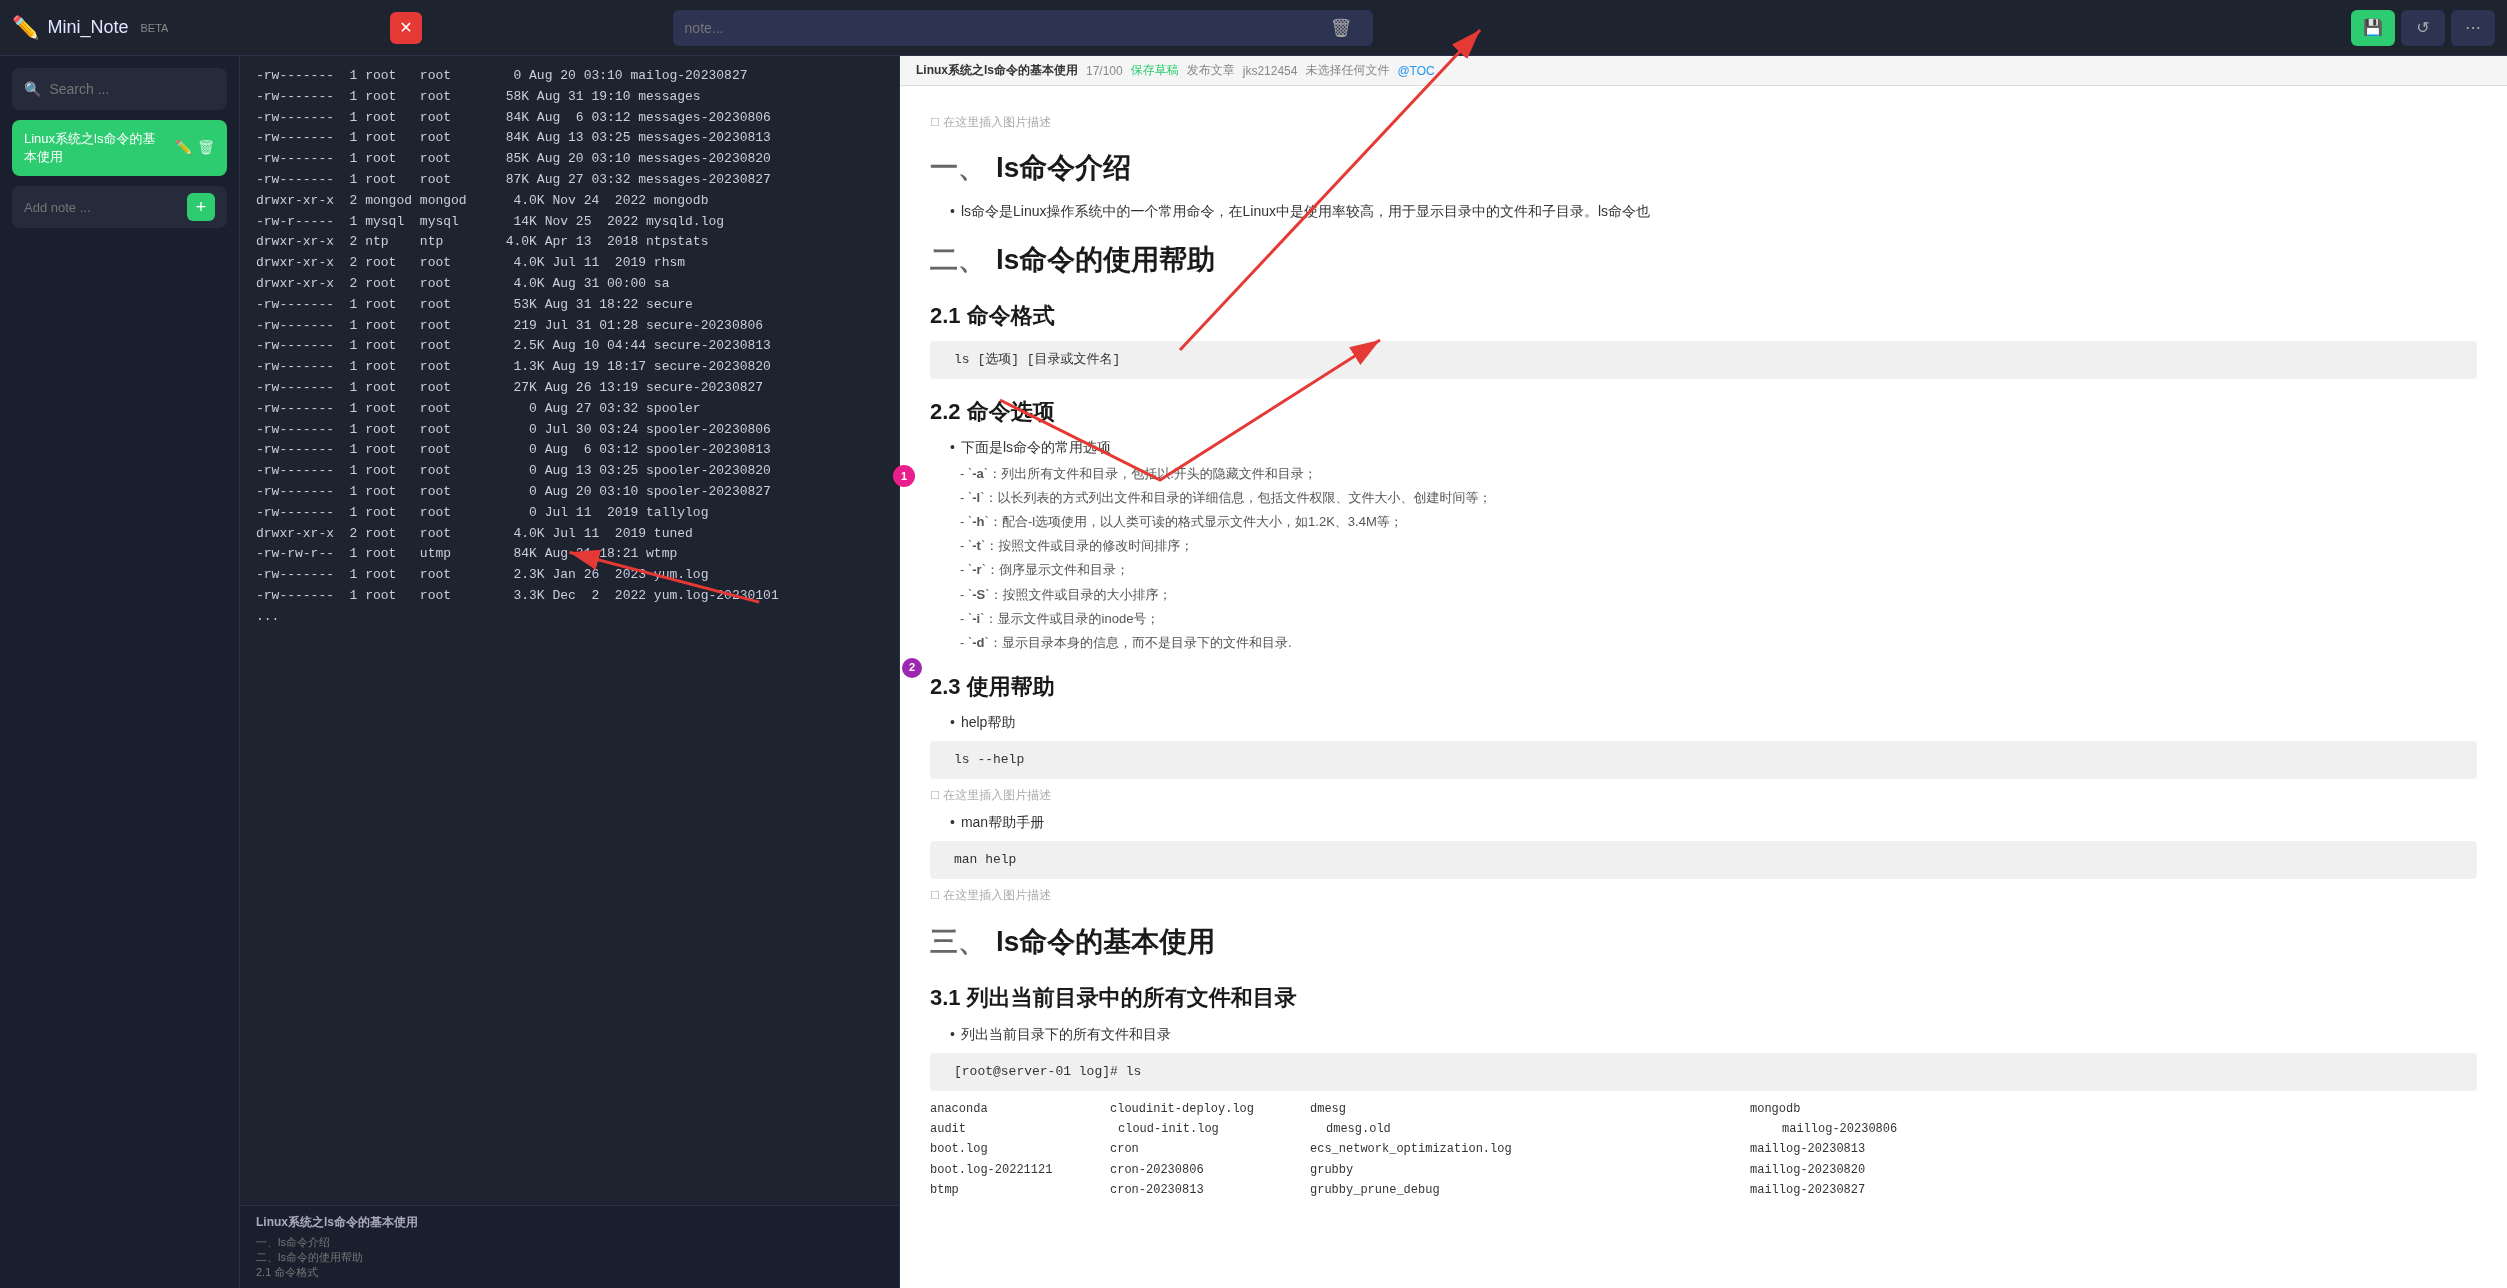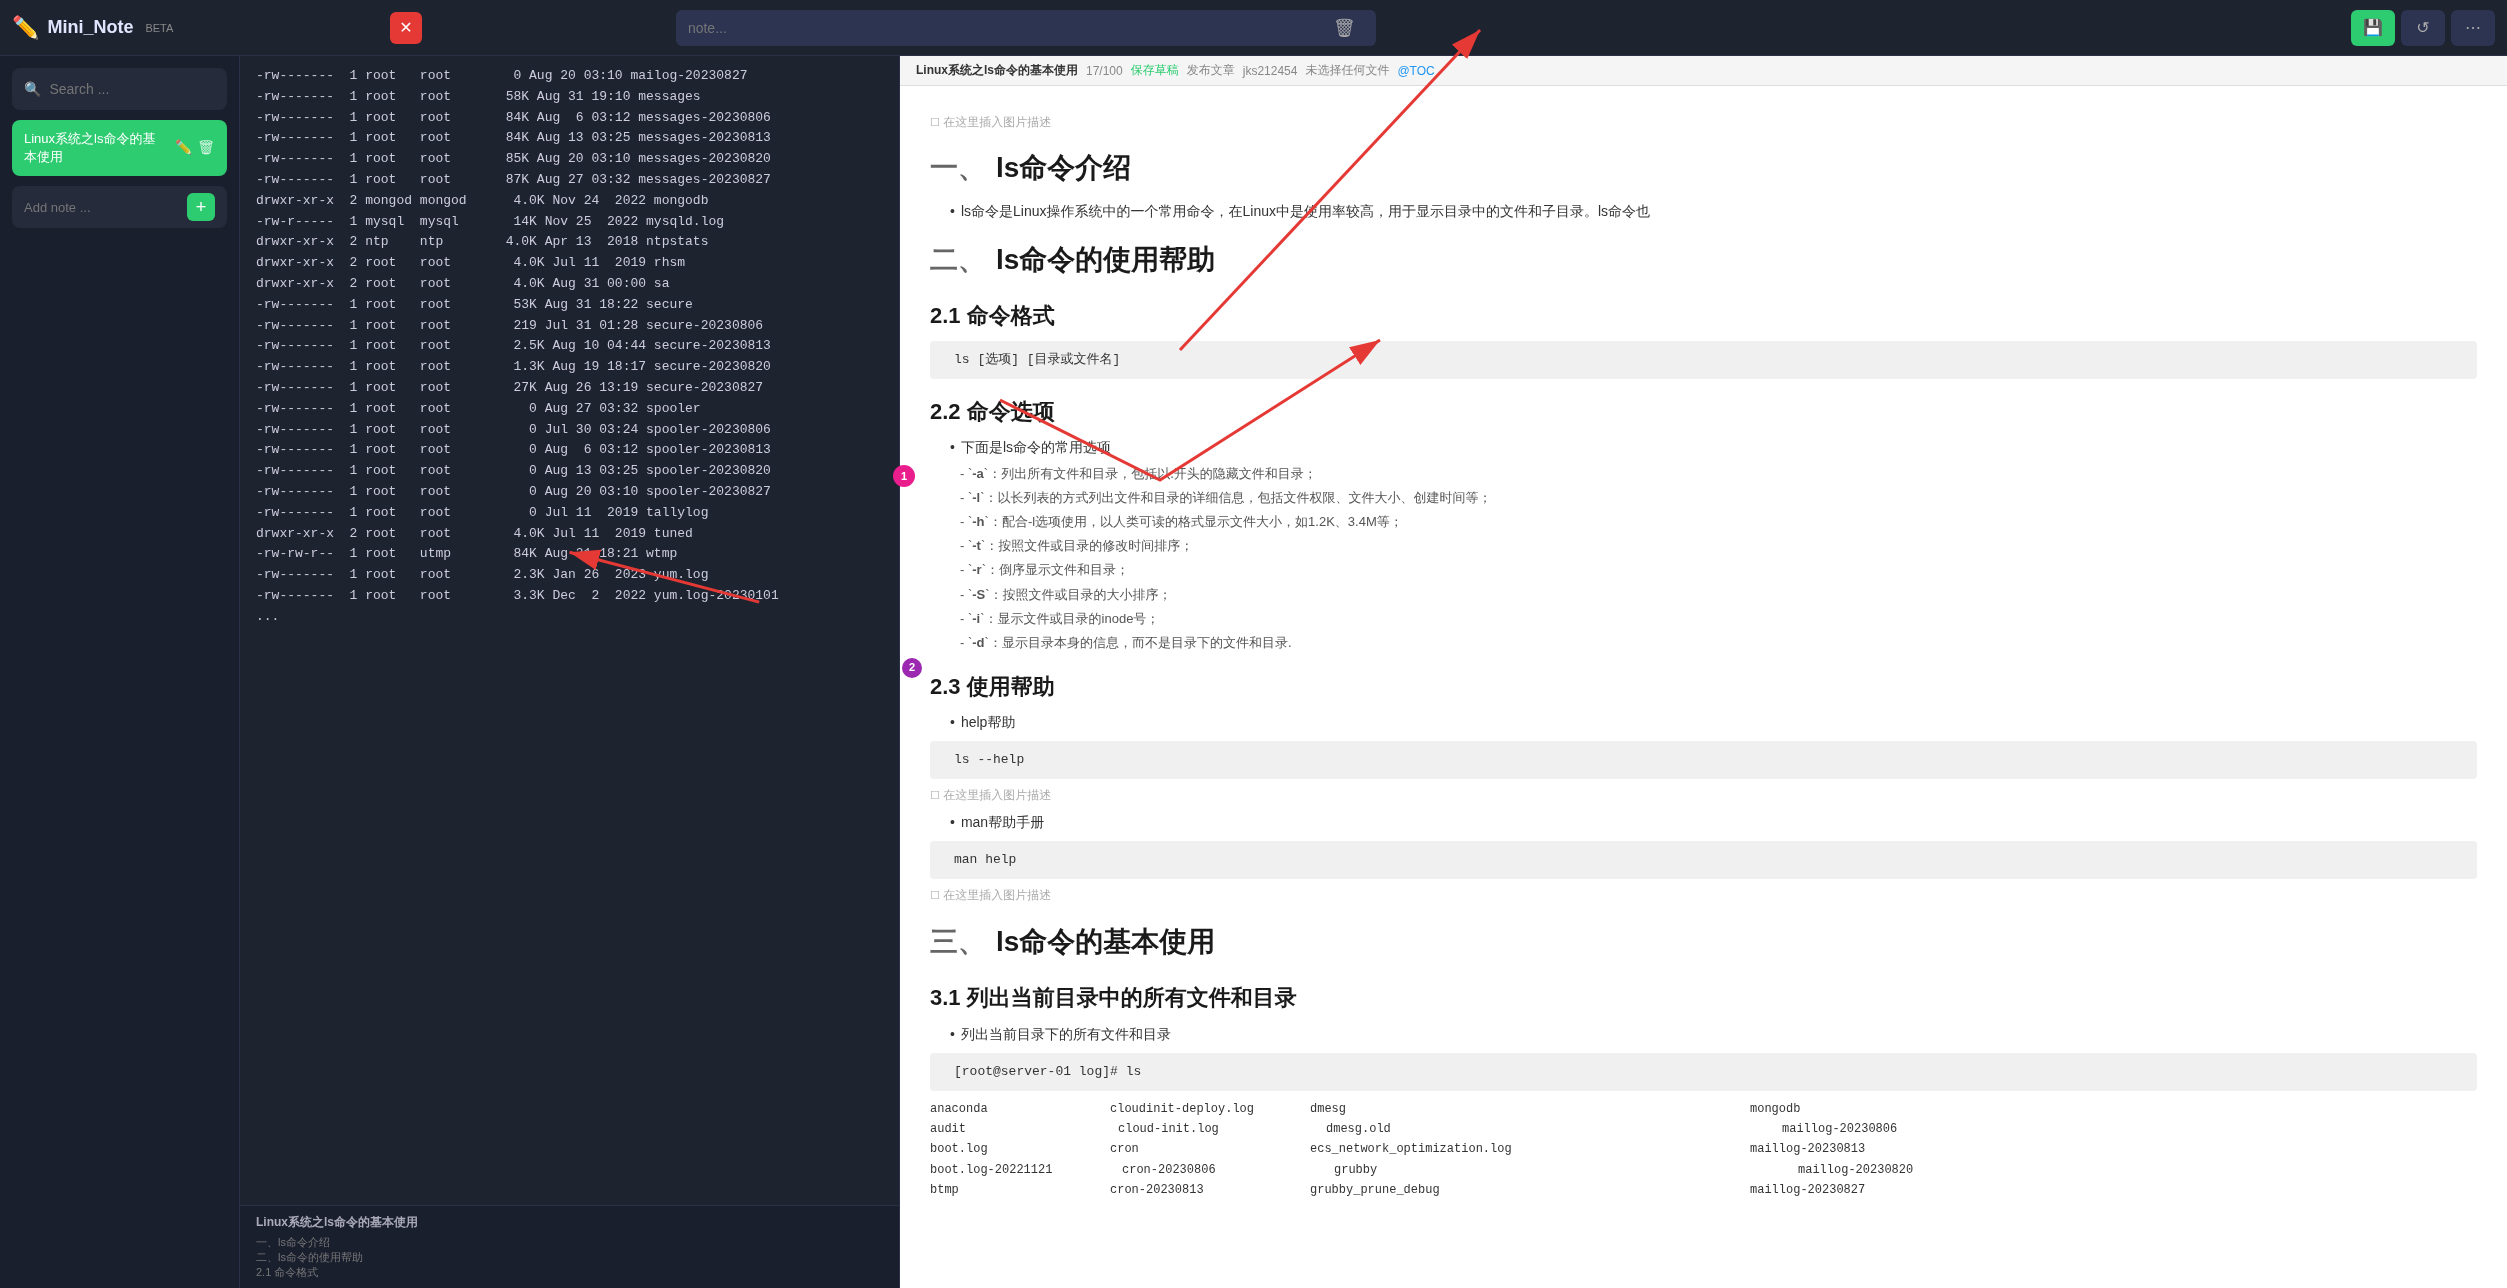--- a/index.html
+++ b/index.html
@@ -29,21 +29,21 @@
       display: flex;
       align-items: center;
       gap: 8px;
       margin-right: 10px;
     }
     .app-logo-icon {
       font-size: 22px;
     }
     .app-title {
       font-size: 18px;
-      font-weight: 700;
+      font-weight: 400;
       color: #e0e6ff;
       text-align: right;
     }
     .app-beta {
       font-size: 11px;
       color: #888;
       margin-left: 4px;
     }
     .topbar-search-container {
       flex: 1;
@@ -570,21 +570,21 @@
             <span></span>
             <span>maillog-20230806</span>
           </div>
           <div style="display:grid; grid-template-columns: 180px 200px 220px 220px 1fr; gap: 0;">
             <span>boot.log</span>
             <span>cron</span>
             <span>ecs_network_optimization.log</span>
             <span></span>
             <span>maillog-20230813</span>
           </div>
-          <div style="display:grid; grid-template-columns: 180px 200px 220px 220px 1fr; gap: 12px;">
+          <div style="display:grid; grid-template-columns: 180px 200px 220px 220px 1fr; gap: 0;">
             <span>boot.log-20221121</span>
             <span>cron-20230806</span>
             <span>grubby</span>
             <span></span>
             <span>maillog-20230820</span>
           </div>
           <div style="display:grid; grid-template-columns: 180px 200px 220px 220px 1fr; gap: 0;">
             <span>btmp</span>
             <span>cron-20230813</span>
             <span>grubby_prune_debug</span>

